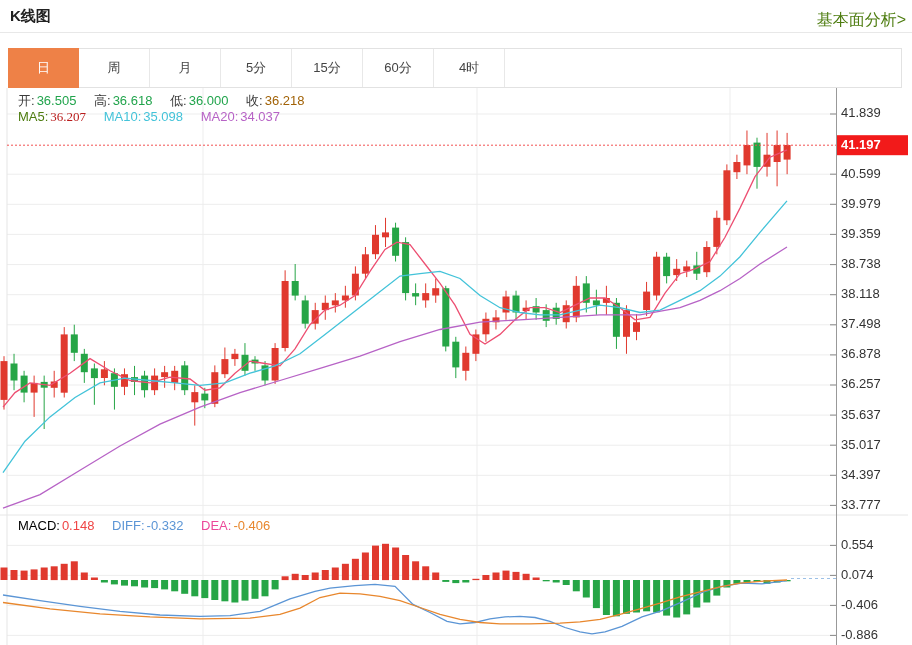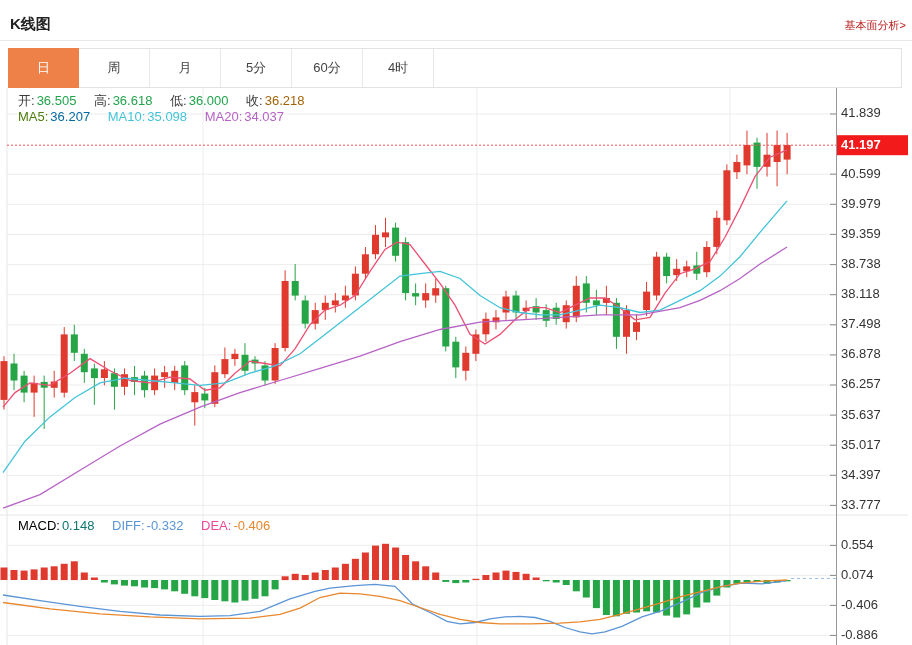--- a/index.html
+++ b/index.html
@@ -1,20 +1,20 @@
 <!DOCTYPE html>
 <html><head>
 <meta charset="utf-8">
 <style>
   html,body{margin:0;padding:0;background:#fff;}
   .app{position:relative;width:912px;height:645px;background:#fff;overflow:hidden;
        font-family:"Liberation Sans","DejaVu Sans",sans-serif;}
-  .header{position:absolute;top:0;left:0;width:912px;height:32px;border-bottom:1px solid #e8e8e8;margin-top:8px;}
+  .header{position:absolute;top:0;left:0;width:912px;height:32px;border-bottom:1px solid #e8e8e8;}
   .title{position:absolute;left:10px;top:7px;font-size:15px;font-weight:700;color:#222;}
-  .hlink{position:absolute;right:6px;top:10px;font-size:11px;color:#b91c1c;cursor:pointer;}
+  .hlink{position:absolute;right:6px;top:10px;font-size:16px;color:#4d7c0f;cursor:pointer;}
   .tabbar{position:absolute;top:48px;left:8px;width:894px;height:40px;border:1px solid #e2e2e2;
           display:flex;background:#fff;box-sizing:border-box;}
   .tab{width:70px;height:38px;line-height:38px;text-align:center;font-size:13px;color:#444;
        border-right:1px solid #e8e8e8;cursor:pointer;flex:none;}
   .tab.selected{color:#fff;border-right:none;margin:-1px 0 -1px -1px;height:40px;line-height:40px;width:71px;}
   .chartwrap{position:absolute;top:88px;left:0;width:912px;height:557px;}
   svg{font-family:"Liberation Sans","DejaVu Sans",sans-serif;display:block;}
   .legend{position:absolute;font-size:13px;white-space:nowrap;pointer-events:none;}
   .legend span{margin-right:2px;}
   .legend .gap{margin-right:14px;}
@@ -27,20 +27,21 @@
   <div class="header">
     <div class="title">K线图</div>
     <div class="hlink">基本面分析&gt;</div>
   </div>
 
   <div class="tabbar" id="tabbar">
       <div class="tab selected" style="background: rgb(238, 129, 71);">日</div>
       <div class="tab">周</div>
       <div class="tab">月</div>
       <div class="tab">5分</div>
+      <div class="tab">15分</div>
       <div class="tab">60分</div>
       <div class="tab">4时</div>
     </div>
 
   <div class="chartwrap">
     <svg id="chart-svg" width="912" height="557">
         <defs>
           <clipPath id="pp">
             <rect x="0" y="0" width="836.5" height="427"></rect>
           </clipPath>
@@ -351,24 +352,24 @@
       </svg>
 
     <div class="legend" style="left:18px;top:4px;">
       <span class="lbl-dark">开:</span><span class="gap" id="v-open" style="color: rgb(33, 164, 76); margin-top: 32px;">36.505</span>
       <span class="lbl-dark">高:</span><span class="gap" id="v-high" style="color: rgb(33, 164, 76); margin-top: 28px;">36.618</span>
       <span class="lbl-dark">低:</span><span class="gap" id="v-low" style="color: rgb(33, 164, 76); margin-top: 28px;">36.000</span>
       <span class="lbl-dark">收:</span><span id="v-close" style="color: #a16207;">36.218</span>
     </div>
 
     <div class="legend" style="left:18px;top:21px;">
-      <span id="l-ma5" style="color: #4d7c0f;">MA5:</span><span class="gap" id="v-ma5" style="color: #0369a1;">36.207</span>
+      <span id="l-ma5" style="color: #4d7c0f;">MA5:</span><span class="gap" id="v-ma5" style="color: #b91c1c; font-family: Liberation Serif, serif;">36.207</span>
       <span id="l-ma10" style="color: rgb(67, 195, 217);">MA10:</span><span class="gap" id="v-ma10" style="color: rgb(67, 195, 217);">35.098</span>
       <span id="l-ma20" style="color: rgb(183, 99, 198);">MA20:</span><span id="v-ma20" style="color: rgb(183, 99, 198);">34.037</span>
     </div>
 
     <div class="legend" style="left:18px;top:430px;">
-      <span id="l-macd" style="color: #000000;">MACD:</span><span class="gap" id="v-macd" style="color: #0f766e;">0.148</span>
+      <span id="l-macd" style="color: #000000;">MACD:</span><span class="gap" id="v-macd" style="color: #ef4444;">0.148</span>
       <span id="l-diff" style="color: rgb(91, 149, 213);">DIFF:</span><span class="gap" id="v-diff" style="color: rgb(91, 149, 213);">-0.332</span>
       <span id="l-dea" style="color: #ec4899;">DEA:</span><span id="v-dea" style="color: rgb(232, 135, 45);">-0.406</span>
     </div>
   </div>
 </div>
 
 </body></html>

